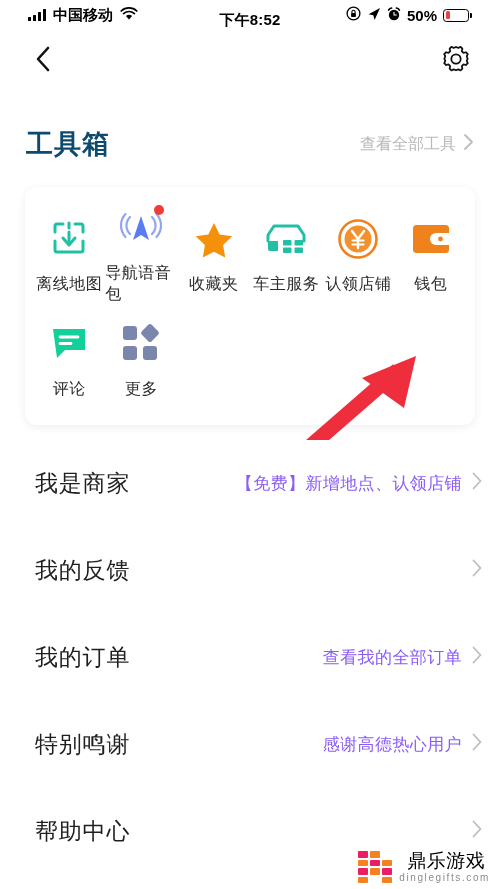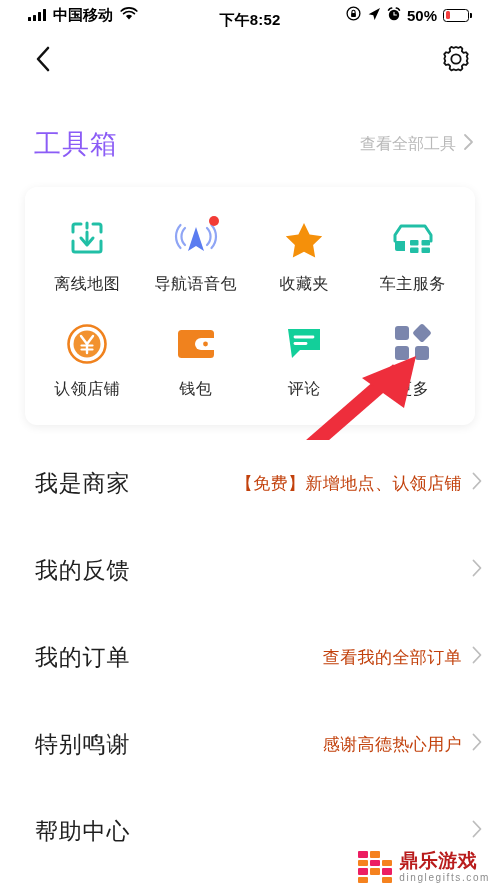--- a/index.html
+++ b/index.html
@@ -69,44 +69,42 @@
   .gear-btn { width: 36px; height: 36px; display: flex; align-items: center; justify-content: center; }
 
   
   .section-head {
     position: absolute; top: 118px; left: 0;
     width: 500px; height: 52px;
     display: flex; align-items: center; justify-content: space-between;
     padding: 0 26px;
   }
   .section-title {
-    font-size: 27px; font-weight: 400; color: #8b5cf6;
+    font-size: 27px; font-weight: 700; color: #0c4a6e;
     letter-spacing: 1px;
-    margin-left: 8px;
   }
   .section-more {
     display: flex; align-items: center; gap: 7px;
     font-size: 16px; color: #b9b9b9;
   }
 
   
   .tool-card {
     position: absolute; top: 187px; left: 25px;
     width: 450px; height: 238px;
     background: #ffffff;
     border-radius: 12px;
     box-shadow: 0 2px 10px rgba(0,0,0,0.07);
   }
   .tool-grid {
     display: grid;
-    grid-template-columns: repeat(4, 1fr);
+    grid-template-columns: repeat(6, 1fr);
     grid-template-rows: repeat(2, 1fr);
     width: 100%; height: 100%;
     padding: 16px 8px 12px 8px;
-    text-align: center;
   }
   .tool-item {
     display: flex; flex-direction: column;
     align-items: center; justify-content: center;
     gap: 13px;
   }
   .tool-ico {
     width: 44px; height: 44px;
     display: flex; align-items: center; justify-content: center;
     position: relative;
@@ -149,38 +147,38 @@
     height: 87px;
     display: flex; align-items: center; justify-content: space-between;
     padding: 0 26px;
     background: #ffffff;
   }
   .row-title {
     font-size: 23px; color: #1f1f1f; font-weight: 400; letter-spacing: .8px;
   }
   .row-right {
     display: flex; align-items: center; gap: 9px;
-    font-size: 17px; color: #c2410c; letter-spacing: .4px;
+    font-size: 17px; color: #8b5cf6; letter-spacing: .4px;
   }
 
   
   .watermark {
     position: absolute; right: 10px; bottom: 6px;
     display: flex; align-items: center; gap: 7px;
   }
   .wm-mosaic {
     width: 34px; height: 32px;
     display: grid;
     grid-template-columns: repeat(3, 1fr);
     grid-template-rows: repeat(4, 1fr);
     gap: 2px;
   }
   .wm-mosaic i { display: block; border-radius: 1px; }
   .wm-text { display: flex; flex-direction: column; line-height: 1; }
-  .wm-cn { font-size: 19px; font-weight: 700; color: #b91c1c; letter-spacing: .5px; }
+  .wm-cn { font-size: 19px; font-weight: 400; color: #000000; letter-spacing: .5px; margin-left: 8px; }
   .wm-en { font-size: 10px; color: #8c8c8c; letter-spacing: 1.6px; margin-top: 3px; }
 </style>
 </head>
 <body>
 
 <div id="screen">
 
   <div class="statusbar">
     <div class="sb-left">
       <span class="bars">

